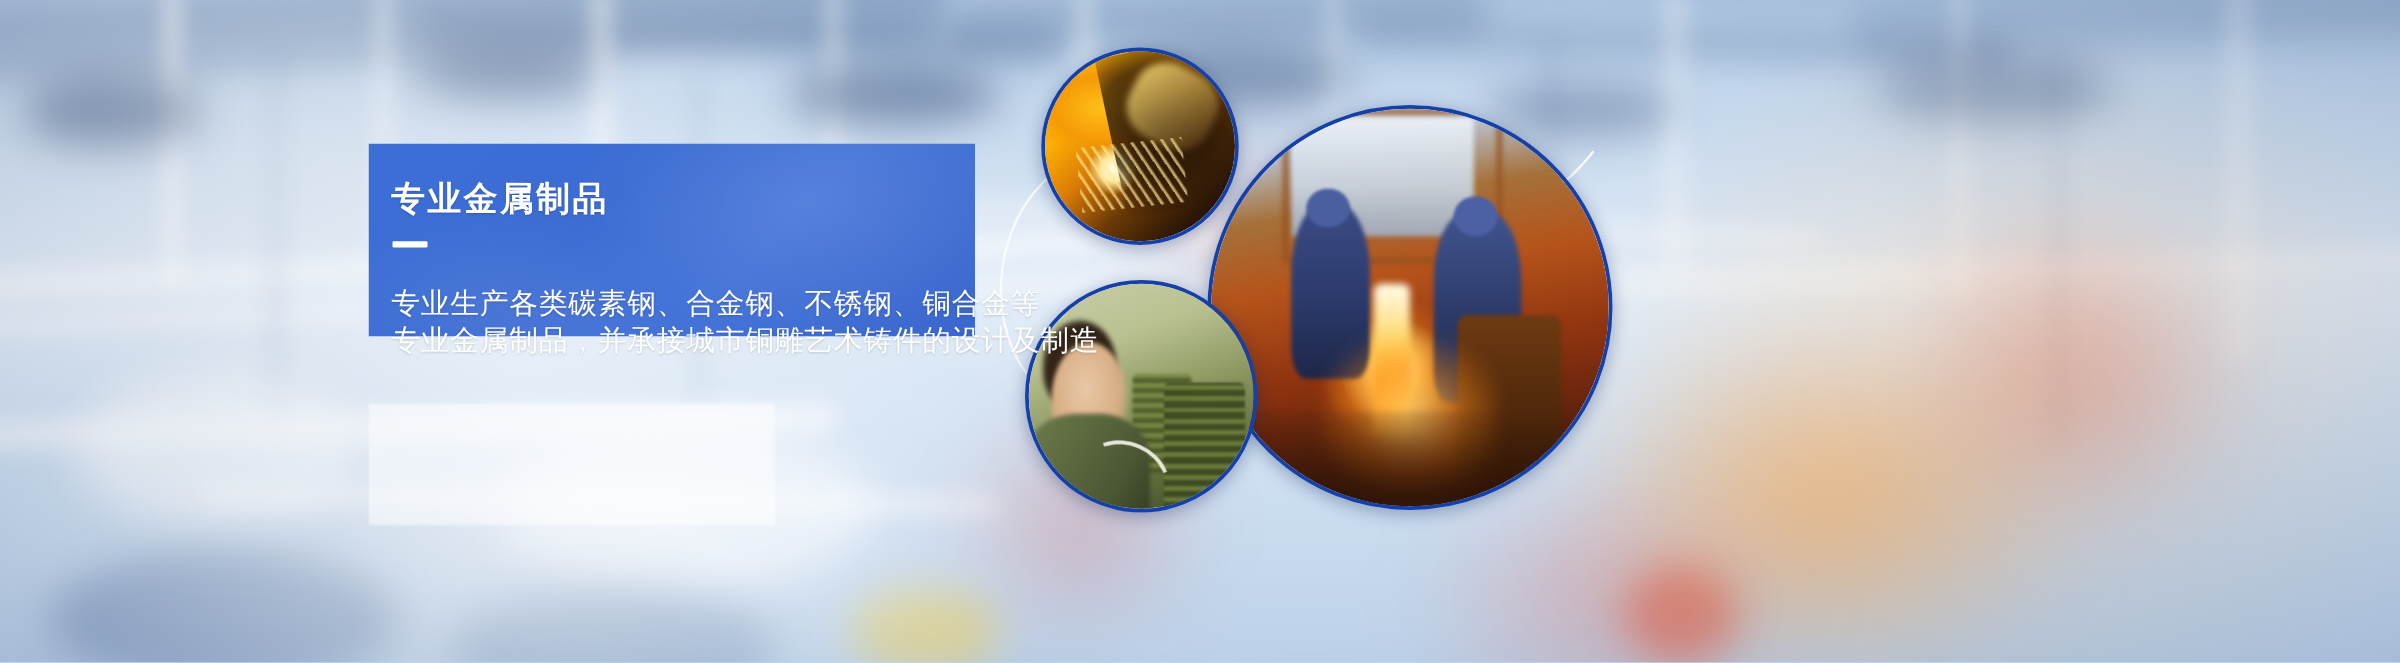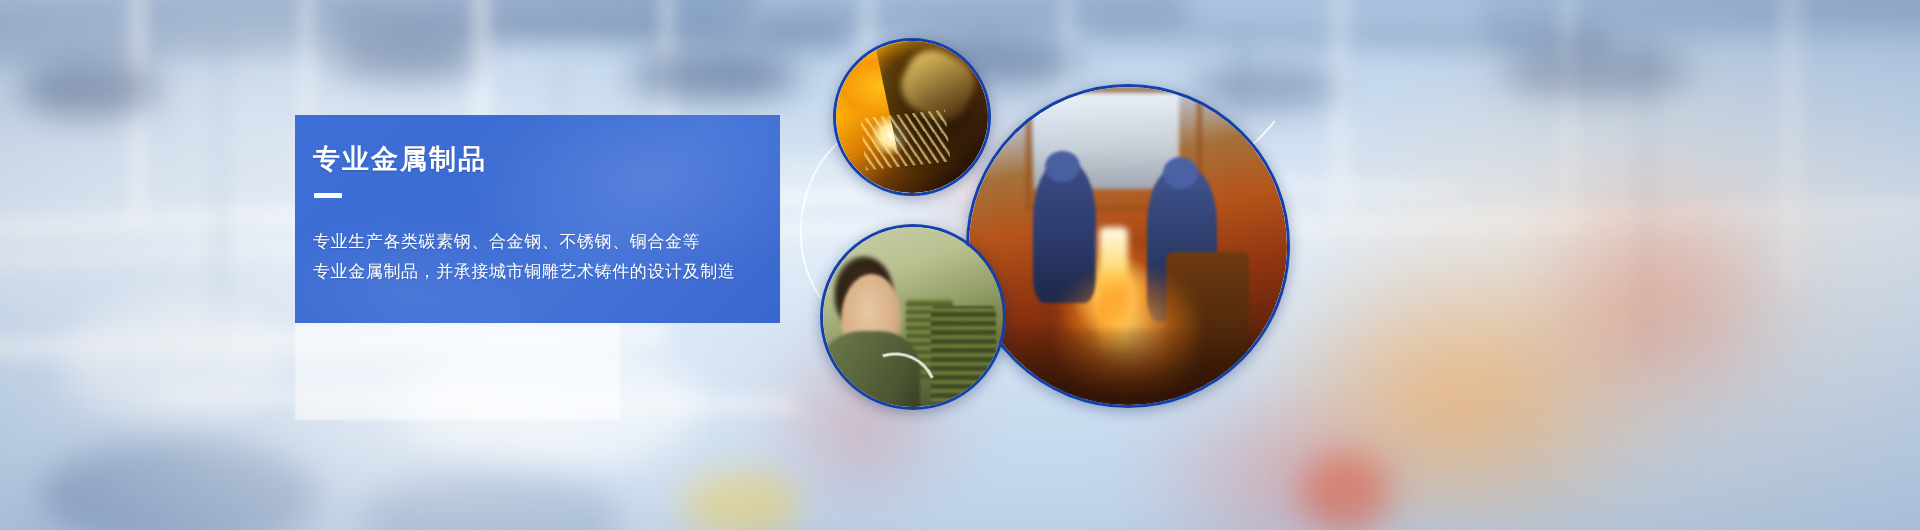--- a/index.html
+++ b/index.html
@@ -36,21 +36,21 @@
       radial-gradient(ellipse 620px 300px at 420px 430px, rgba(255,255,255,.55), rgba(255,255,255,0) 72%),
       radial-gradient(ellipse 520px 420px at 1620px 300px, rgba(255,160,60,.18), rgba(255,255,255,0) 70%);
   }
   .bg-vignette{
     position:absolute;inset:0;
     background:radial-gradient(ellipse 1400px 700px at 50% 45%, rgba(0,0,0,0) 40%, rgba(30,55,100,.20) 100%);
   }
 
   
   .panel{
-    position:absolute;left:295px;top:115px;width:485px;height:208px;
+    position:absolute;left:295px;top:115px;width:485px;height:154px;
     background:linear-gradient(135deg,#3d6fd6 0%,#3c6cd3 38%,#4473d8 62%,#3a67cd 100%);
     box-shadow:0 0 0 rgba(0,0,0,0);
   }
   .panel-sheen{
     position:absolute;inset:0;
     background:
       radial-gradient(ellipse 260px 150px at 72% 30%, rgba(255,255,255,.10), rgba(255,255,255,0) 72%),
       radial-gradient(ellipse 200px 110px at 22% 85%, rgba(255,255,255,.07), rgba(255,255,255,0) 72%);
     pointer-events:none;
   }
@@ -58,21 +58,21 @@
     position:absolute;left:18px;top:26px;
     color:#ffffff;font-size:27px;font-weight:bold;letter-spacing:2px;
     text-shadow:0 1px 2px rgba(0,0,0,.18);
     white-space:nowrap;
   }
   .panel-rule{
     position:absolute;left:19px;top:78px;width:28px;height:5px;background:#ffffff;border-radius:1px;
   }
   .panel-desc{
     position:absolute;left:18px;top:112px;width:460px;
-    color:#ffffff;font-size:17px;line-height:30px;font-weight:500;
+    color:#ffffff;font-size:23px;line-height:30px;font-weight:500;
     letter-spacing:.6px;
     text-shadow:0 1px 2px rgba(0,0,0,.16);
   }
   .panel-desc div{white-space:nowrap;}
 
   
   .white-card{
     position:absolute;left:295px;top:323px;width:325px;height:97px;
     background:rgba(255,255,255,.52);
     filter:blur(1px);

